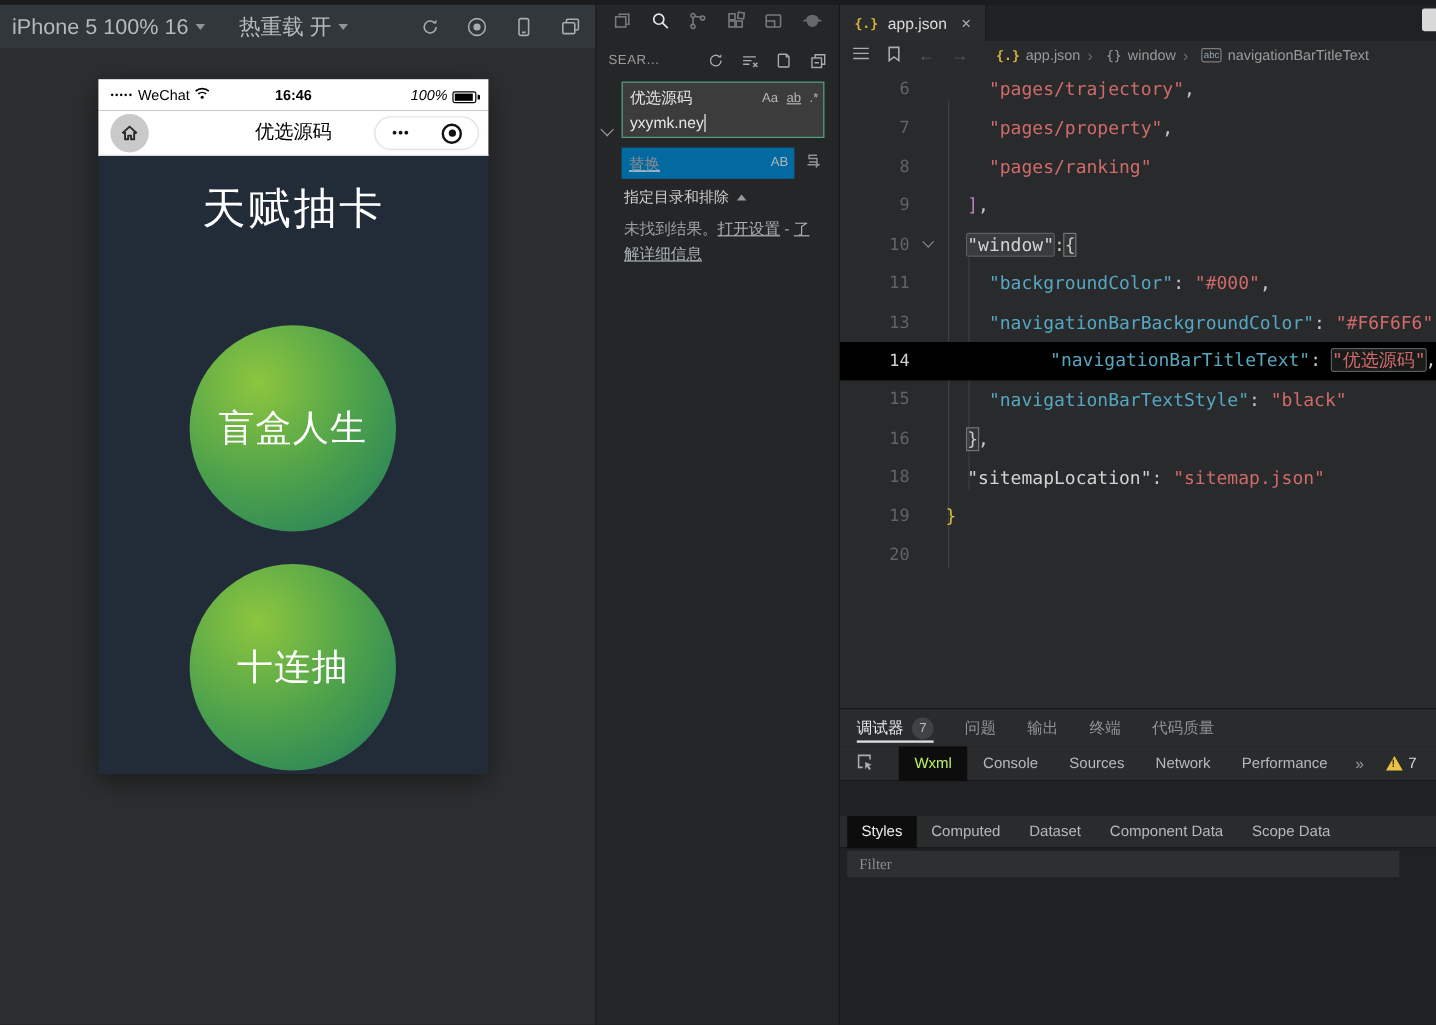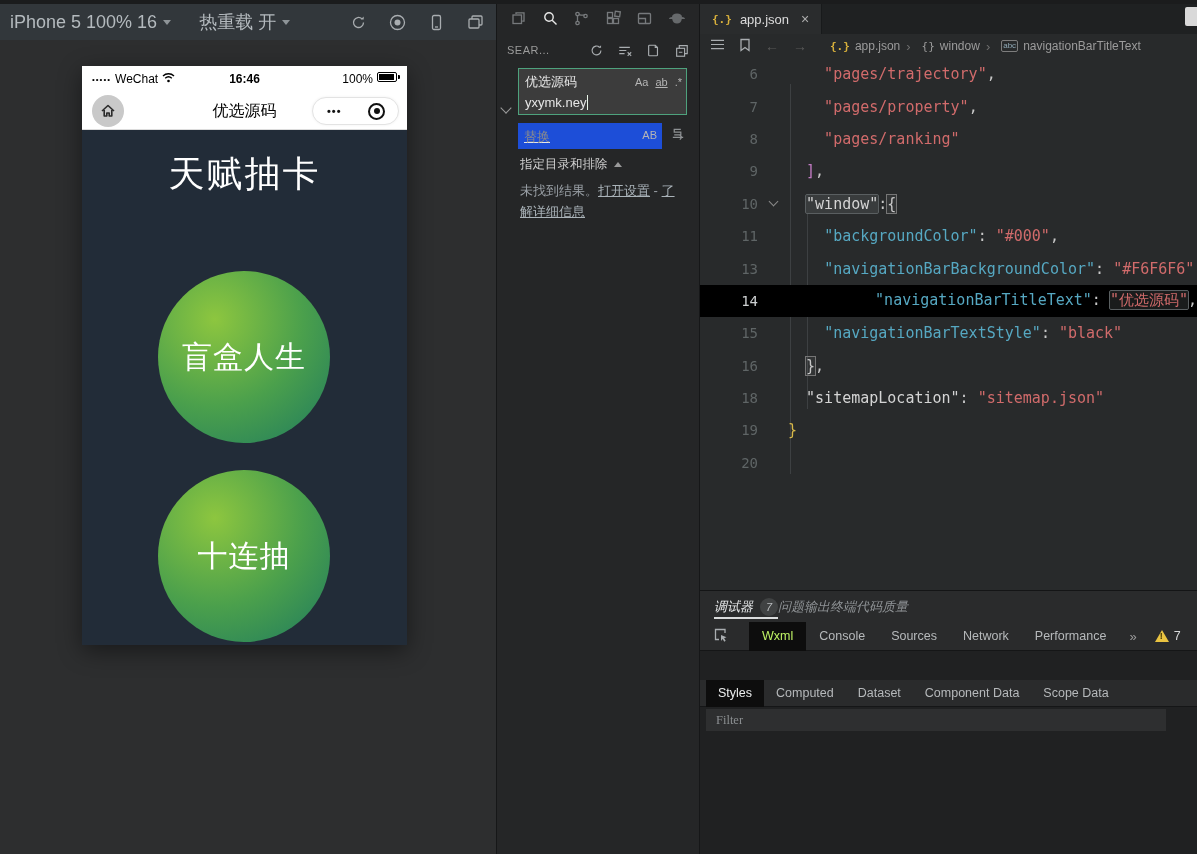--- a/index.html
+++ b/index.html
@@ -15,21 +15,21 @@
   .tb-item + .tb-item { margin-left:28px; }
   .caret { width:0; height:0; border-left:4px solid transparent; border-right:4px solid transparent; border-top:5px solid #8e9498; display:inline-block; margin-left:6px; }
   .tb-icons { position:absolute; right:12px; top:0; height:36px; display:flex; align-items:center; gap:22px; }
   .tb-icons svg { display:block; }
 
   .phone { position:absolute; left:82px; top:66px; width:325px; height:579px; background:#222c38; box-shadow:0 6px 22px rgba(0,0,0,.45); }
   .statusbar { position:absolute; left:0; top:0; width:100%; height:26px; background:#fff; color:#000; font-size:12px; display:flex; align-items:center; padding:0 10px; }
   .st-left { display:flex; align-items:center; gap:4px; }
   .st-dots { font-size:8px; letter-spacing:1px; }
   .st-time { position:absolute; left:0; right:0; text-align:center; font-weight:bold; }
-  .st-right { margin-left:auto; display:flex; align-items:flex-start; gap:4px; z-index:2; }
+  .st-right { margin-left:auto; display:flex; align-items:flex-end; gap:4px; z-index:2;font-style:italic; }
   .battery { width:20px; height:10px; border:1px solid #000; border-radius:2px; position:relative; }
   .battery::before { content:""; position:absolute; left:1px; top:1px; bottom:1px; width:15px; background:#000; }
   .battery::after { content:""; position:absolute; right:-4px; top:2px; width:2px; height:4px; background:#000; border-radius:0 1px 1px 0; }
   .navbar { position:absolute; left:0; top:26px; width:100%; height:38px; background:#fff; border-bottom:1px solid #dcdcdc; }
   .home-btn { position:absolute; left:10px; top:3px; width:32px; height:32px; border-radius:50%; background:#c9c9c9; display:flex; align-items:center; justify-content:center; cursor:pointer; }
   .nav-title { position:absolute; left:0; right:0; top:0; height:38px; line-height:38px; text-align:center; color:#000; font-size:16px; }
   .capsule { position:absolute; right:8px; top:5px; width:87px; height:28px; background:#fff; border:1px solid #e3e3e3; border-radius:14px; display:flex; align-items:center; box-shadow:0 0 3px rgba(0,0,0,.06); cursor:pointer; }
   .cap-dots { flex:1; text-align:center; color:#111; font-size:11px; letter-spacing:1px; font-weight:bold; }
   .cap-target { flex:1; display:flex; align-items:center; justify-content:center; }
   .cap-target .ring { width:17px; height:17px; border:2px solid #111; border-radius:50%; display:flex; align-items:center; justify-content:center; }
@@ -49,21 +49,21 @@
   .sp-hicons svg { display:block; cursor:pointer; }
   .collapse-chevron { position:absolute; left:5px; top:104px; width:8px; height:8px; border-right:1.6px solid #9a9a9a; border-bottom:1.6px solid #9a9a9a; transform:rotate(45deg); cursor:pointer; }
   .search-box { position:absolute; left:21px; top:68px; width:169px; height:47px; background:#3c3c3c; border:1px solid #4ea27d; padding:2px 4px 2px 6px; }
   .sb-line { display:flex; align-items:center; height:21px; font-size:13px; color:#e6e6e6; }
   .sb-opts { margin-left:auto; display:flex; align-items:center; gap:7px; font-size:11px; color:#b5b5b5; }
   .sb-opt { cursor:pointer; }
   .sb-opt.u { text-decoration:underline; }
   .caret-bar { display:inline-block; width:1px; height:15px; background:#e8f5e9; margin-left:1px; animation:none; }
   .replace-row { position:absolute; left:21px; top:123px; width:169px; height:26px; display:flex; align-items:center; }
   .replace-input-wrap { position:relative; width:144px; height:26px; }
-  .replace-input { width:100%; height:100%; background:#1d4ed8; border:0; color:#e6e6e6; font-size:13px; padding:0 26px 0 6px; outline:none; font-family:"Liberation Sans",sans-serif;text-decoration:underline; }
+  .replace-input { width:100%; height:100%; background:#0369a1; border:0; color:#e6e6e6; font-size:13px; padding:0 26px 0 6px; outline:none; font-family:"Liberation Sans",sans-serif;text-decoration:underline; }
   .replace-input::placeholder { color:#8b8b8b; }
   .ab-opt { position:absolute; right:5px; top:6px; font-size:11px; color:#b5b5b5; cursor:pointer; }
   .replace-all-btn { margin-left:8px; cursor:pointer; opacity:.8; }
   .sp-toggle { position:absolute; left:23px; top:156px; font-size:12.5px; color:#cfcfcf; cursor:pointer; display:flex; align-items:center; gap:6px; }
   .tri-up { width:0; height:0; border-left:4px solid transparent; border-right:4px solid transparent; border-bottom:5px solid #9a9a9a; }
   .sp-message { position:absolute; left:23px; top:180px; width:162px; font-size:13px; line-height:21px; color:#9aa0a6; }
   .sp-message a { color:#aab3b9; text-decoration:underline; cursor:pointer; }
 
   
   .editor { position:absolute; left:700px; top:0; width:497px; height:590px; background:#282a2b; }
@@ -95,21 +95,21 @@
   .tk-key  { color:#56a8c2; }
   .tk-root { color:#d4d4d4; }
   .tk-br1  { color:#d8b94a; }
   .tk-br2  { color:#c07ac2; }
   .tk-boxed { outline:1px solid #767676; background:rgba(255,255,255,.05); }
   .tk-occ  { outline:1px solid #5a5f61; background:rgba(120,126,128,.22); border-radius:1px; }
   .indent-guide { position:absolute; width:1px; background:#3d4042; }
 
   
   .debug { position:absolute; left:700px; top:590px; width:497px; height:264px; background:#202122; border-top:1px solid #141516; color:#9a9a9a; }
-  .dbg-row1 { position:absolute; left:0; top:0; width:100%; height:31px; background:#2a2b2c; display:flex; align-items:center; padding:0 14px; font-size:13px;font-style:italic; }
+  .dbg-row1 { position:absolute; left:0; top:0; width:100%; height:31px; background:#2a2b2c; display:flex; align-items:center; padding:0 14px; gap:26px; font-size:13px; }
   .dbg-tab { display:flex; align-items:center; gap:7px; cursor:pointer; color:#8f9396; height:100%; position:relative; }
   .dbg-tab.active { color:#e8eaeb; }
   .dbg-tab.active::after { content:""; position:absolute; left:0; right:0; bottom:3px; height:2px; background:#d9dbdc; }
   .badge { background:#404243; color:#b9bdbf; border-radius:50%; width:18px; height:18px; font-size:11px; display:flex; align-items:center; justify-content:center; }
   .dbg-row2 { position:absolute; left:0; top:31px; width:100%; height:29px; background:#2a2b2c; border-bottom:1px solid #151617; display:flex; align-items:center; padding:0 8px; font-size:12.5px; }
   .dt-tab { padding:0 13px; height:29px; line-height:29px; color:#b6b9bb; cursor:pointer; white-space:nowrap; }
   .dt-tab.active { background:#0d0d0d; color:#bef264; }
   .v-div { width:1px; height:18px; background:#46484a; margin:0 8px; }
   .overflow-chevrons { color:#9a9a9a; margin:0 10px; cursor:pointer; font-size:13px; }
   .warn-wrap { display:flex; align-items:center; gap:5px; margin:0 8px; cursor:pointer; color:#d7d9da; }

